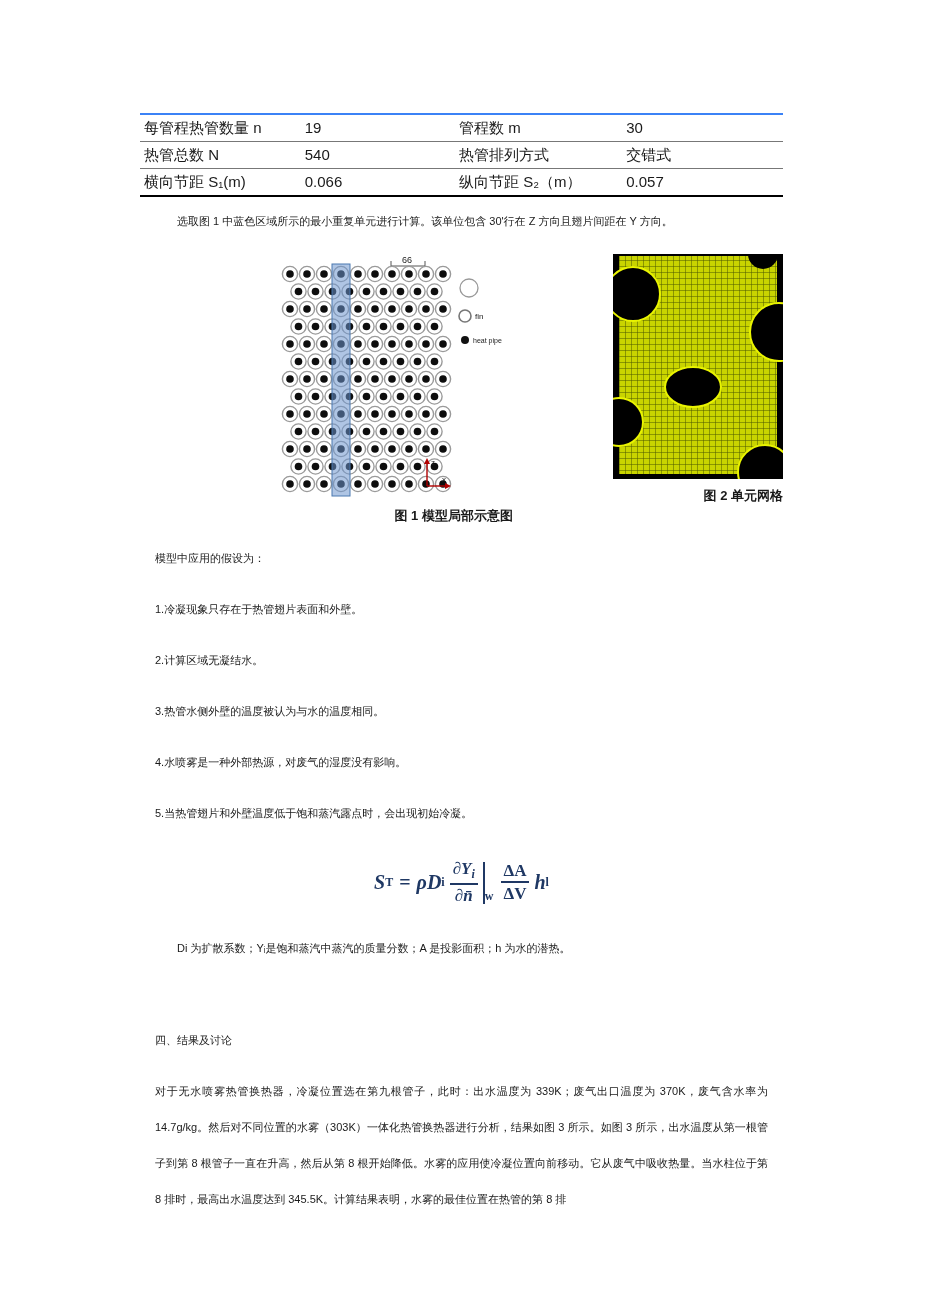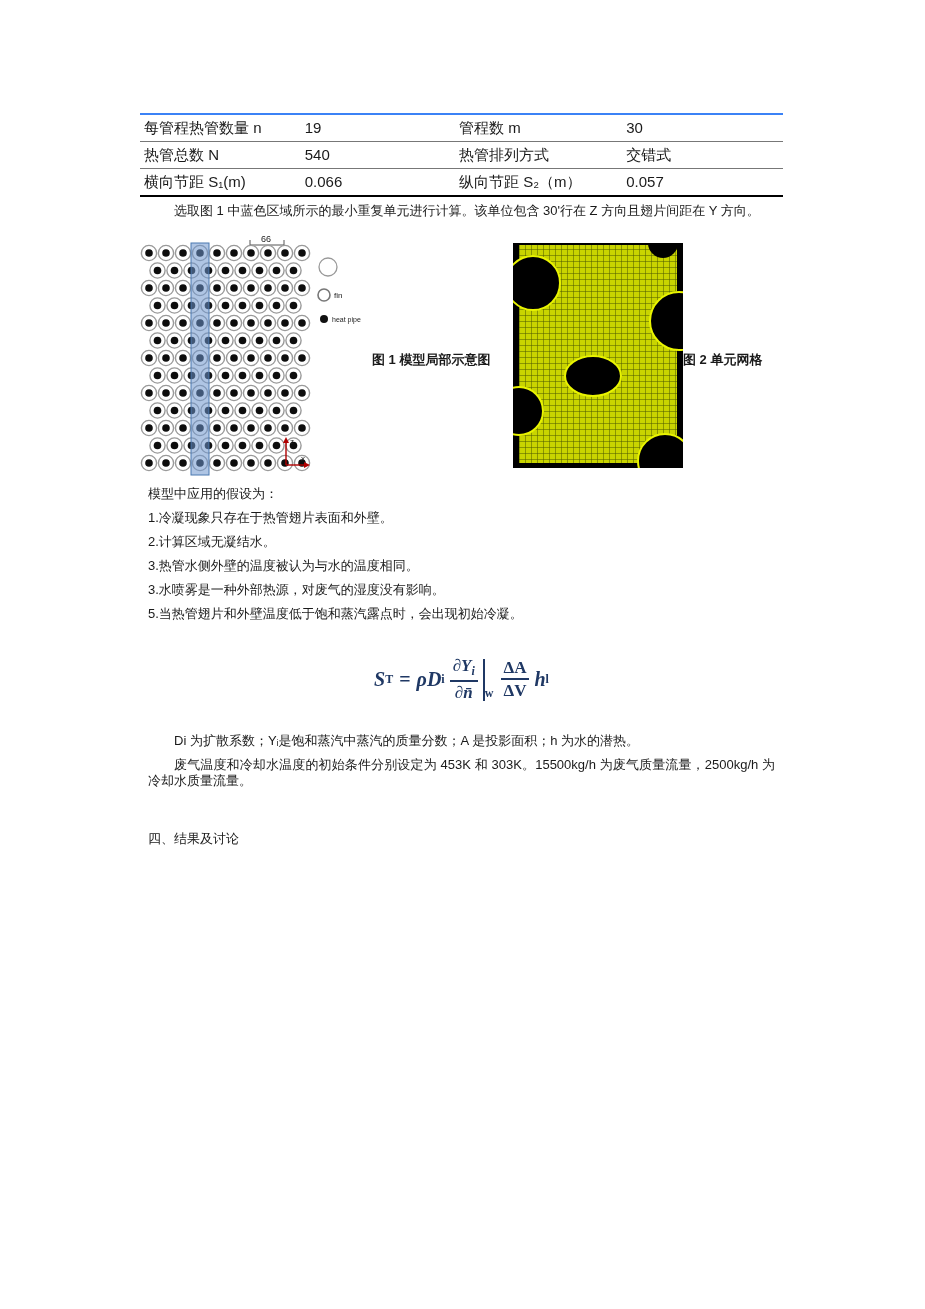--- a/index.html
+++ b/index.html
@@ -12,37 +12,37 @@
   
   table.spec{
     width:100%;border-collapse:collapse;
     border-top:2px solid #3b82f6;border-bottom:2px solid #000;
     font-size:15px;
   }
   table.spec td{padding:3px 4px;border-bottom:1px solid #777;line-height:20px;}
   table.spec tr:last-child td{border-bottom:none;}
   td.c1{width:25%;}td.c2{width:24%;}td.c3{width:26%;}td.c4{width:25%;margin-left:21px;}
   
-  p{margin:8px;font-size:13px;line-height:16px;text-align:justify;}
+  p{margin:15px;font-size:11px;line-height:36px;text-align:justify;}
   .indent{text-indent:2em;}
   .mt6{margin-top:6px;}
   .blank{height:26px;}
   
   .figs{display:flex;margin:14px 0 2px 0;}
-  .figcol{display:flex;flex-direction:row;align-items:center;}
+  .figcol{display:flex;flex-direction:column;align-items:flex-end;}
   .figcol.one{width:58%;}
   .figcol.two{width:42%;}
   .figcap{font-size:13px;font-weight:bold;margin-top:8px;text-align:center;}
   
   .eqwrap{display:flex;justify-content:center;align-items:center;margin:20px 0 16px 0;
     color:#1f3864;font-family:"Liberation Serif","DejaVu Serif",serif;
     font-size:20px;font-weight:bold;}
   .eqwrap .var{font-style:italic;}
   .eqwrap sub{font-size:12px;}
-  .frac{display:inline-flex;flex-direction:column;align-items:center;margin:14px 5px;line-height:1.15;font-size:17px;}
+  .frac{display:inline-flex;flex-direction:column;align-items:center;margin:8px 5px;line-height:1.15;font-size:17px;}
   .frac .num{border-bottom:2px solid currentColor;padding:0 3px 1px 3px;}
   .frac .den{padding-top:1px;}
   .barwrap{display:inline-flex;align-items:flex-end;height:44px;margin-right:2px;}
   .vbar{display:inline-block;width:0;border-left:2px solid currentColor;height:42px;}
   .eqsp{width:6px;display:inline-block;}
 </style>
 </head>
 <body>
 
 <div class="page">
@@ -375,21 +375,21 @@
         <circle cx="152" cy="218" r="27" fill="none" stroke="#e9f400" stroke-width="2"></circle>
       </svg>
       <div class="figcap">图 2  单元网格</div>
     </div>
   </div>
 
   <p>模型中应用的假设为：</p>
   <p>1.冷凝现象只存在于热管翅片表面和外壁。</p>
   <p>2.计算区域无凝结水。</p>
   <p>3.热管水侧外壁的温度被认为与水的温度相同。</p>
-  <p>3.水喷雾是一种外部热源，对废气的湿度没有影响。</p>
+  <p>4.水喷雾是一种外部热源，对废气的湿度没有影响。</p>
   <p>5.当热管翅片和外壁温度低于饱和蒸汽露点时，会出现初始冷凝。</p>
 
   <div class="eqwrap">
     <span class="var">S</span>
       <sub>T</sub>
     <span class="eqsp"></span>
     <span>=</span>
     <span class="eqsp"></span>
     <span class="var">ρD</span>
       <sub>i</sub>
@@ -403,19 +403,19 @@
       </span>
     <span class="frac">
       <span class="num">ΔA</span>
       <span class="den">ΔV</span>
     </span>
     <span class="var">h</span>
       <sub>l</sub>
   </div>
 
   <p class="indent">Di 为扩散系数；Yᵢ是饱和蒸汽中蒸汽的质量分数；A 是投影面积；h 为水的潜热。</p>
-  <p class="indent">废气温度和冷却水温度的初始条件分别设定为 453K 和 303K。15500kg/h 为废气质量流量，2500kg/h 为冷却水质量流量。</p>
 
   <div class="blank"></div>
 
   <p>四、结果及讨论</p>
+  <p>对于无水喷雾热管换热器，冷凝位置选在第九根管子，此时：出水温度为 339K；废气出口温度为 370K，废气含水率为 14.7g/kg。然后对不同位置的水雾（303K）一体化热管换热器进行分析，结果如图 3 所示。如图 3 所示，出水温度从第一根管子到第 8 根管子一直在升高，然后从第 8 根开始降低。水雾的应用使冷凝位置向前移动。它从废气中吸收热量。当水柱位于第 8 排时，最高出水温度达到 345.5K。计算结果表明，水雾的最佳位置在热管的第 8 排</p>
 
 </div>
 
 </body></html>

